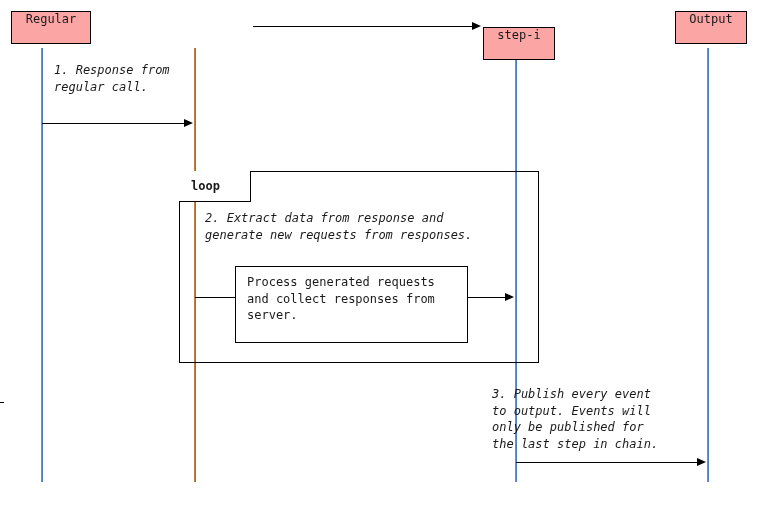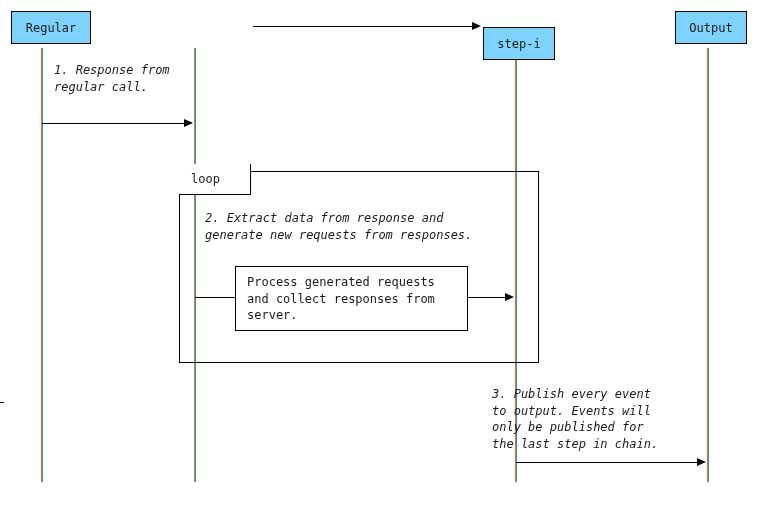--- a/index.html
+++ b/index.html
@@ -16,23 +16,23 @@
     overflow: hidden;
     font-family: "DejaVu Sans Mono", "Liberation Mono", monospace;
     -webkit-font-smoothing: none;
   }
 
   
   .participant {
     position: absolute;
     box-sizing: border-box;
     border: 1px solid #000000;
-    background: #7dd3fc;
+    background: #fca5a5;
     display: flex;
-    align-items: center;
+    align-items: flex-start;
     justify-content: center;
     font-size: 12px;
     color: #1a1a1a;
     letter-spacing: 0px;
     white-space: nowrap;
   }
 
   
   .lifeline {
     position: absolute;
@@ -130,30 +130,30 @@
 
   <div class="msg-line" style="left:253px; top:26px; width:221px;"></div>
   <div class="msg-head" style="left:472px; top:22px;"></div>
 
   <div class="text-block" style="left:54px; top:62px;">1. Response from
 regular call.</div>
   <div class="msg-line" style="left:42px; top:123px; width:143px;"></div>
   <div class="msg-head" style="left:184px; top:119px;"></div>
 
   <div class="frame" style="left:179px; top:171px; width:360px; height:192px;"></div>
-  <div class="frame-tab" style="left:179px; top:164px; width:72px; height:31px;">
+  <div class="frame-tab" style="left:179px; top:171px; width:72px; height:31px;font-weight:bold;">
     <span>loop</span>
   </div>
 
   <div class="text-block" style="left:205px; top:210px;">2. Extract data from response and
 generate new requests from responses.</div>
 
   <div class="msg-line" style="left:195px; top:297px; width:41px;"></div>
 
-  <div class="note" style="left:235px; top:266px; width:233px; height:65px;">Process generated requests
+  <div class="note" style="left:235px; top:266px; width:233px; height:77px;">Process generated requests
 and collect responses from
 server.</div>
 
   <div class="msg-line" style="left:468px; top:297px; width:39px;"></div>
   <div class="msg-head" style="left:505px; top:293px;"></div>
 
   <div class="text-block" style="left:492px; top:386px;">3. Publish every event
 to output. Events will
 only be published for
 the last step in chain.</div>

